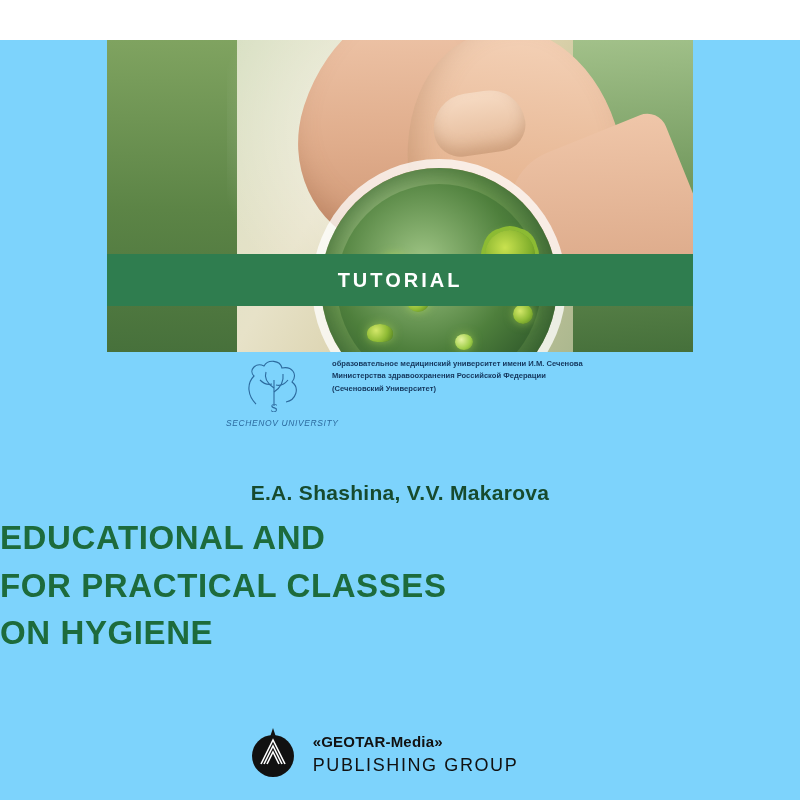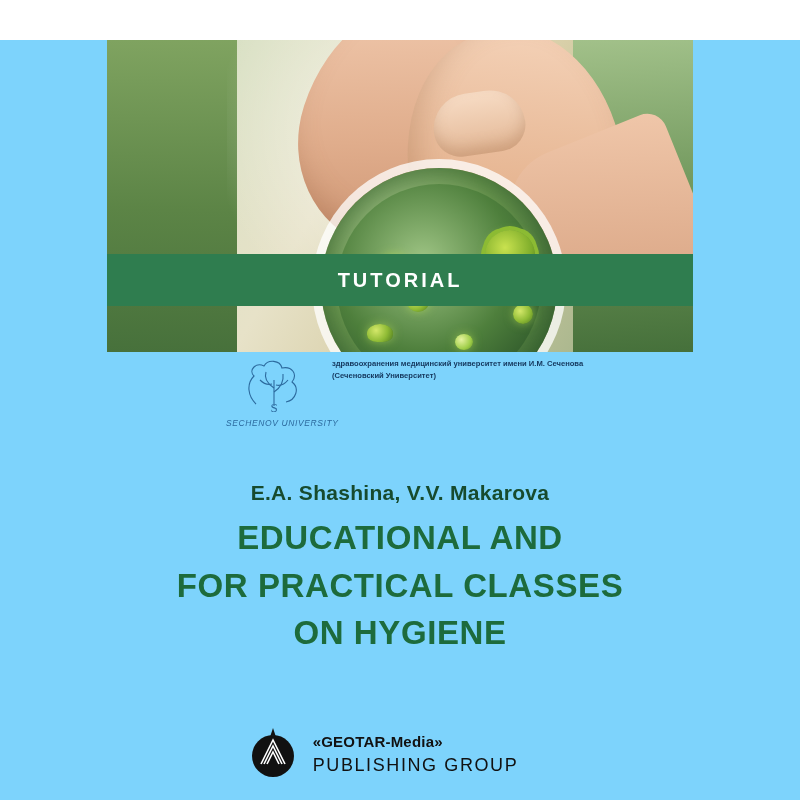--- a/index.html
+++ b/index.html
@@ -200,21 +200,20 @@
     text-align: center;
     color: #174b2e;
     font-size: 21px;
     font-weight: bold;
     letter-spacing: .3px;
   }
   .title {
     position: absolute;
     left: 0; top: 474px;
     width: 800px;
-    text-align: center;
     color: #1d6b3c;
     font-weight: bold;
     font-size: 33px;
     letter-spacing: .6px;
     line-height: 1.44;
   }
   .title .line { display: block; }
 
   
   .publisher {
@@ -287,21 +286,22 @@
             <path d="M48 38 C54 34, 58 28, 57 20"></path>
             <path d="M34 26 C38 30, 42 31, 46 30"></path>
             <path d="M62 26 C58 31, 54 32, 50 31"></path>
           </g>
           <text x="48" y="58" text-anchor="middle" font-family="Liberation Serif, serif" font-size="13" fill="#2c6a9e">S</text>
         </svg>
       </div>
       <div class="uni-emblem-name">SECHENOV UNIVERSITY</div>
     </div>
     <div class="uni-text">
-      <div>здравоохранения медицинский университет имени И.М. Сеченова</div>
+      <div>образовательное медицинский университет имени И.М. Сеченова</div>
+      <div>Министерства здравоохранения Российской Федерации</div>
       <div>(Сеченовский Университет)</div>
     </div>
   </div>
 
   <div class="authors">E.A. Shashina, V.V. Makarova</div>
 
   <div class="title">
     <span class="line">EDUCATIONAL AND</span>
     <span class="line">FOR PRACTICAL CLASSES</span>
     <span class="line">ON HYGIENE</span>

